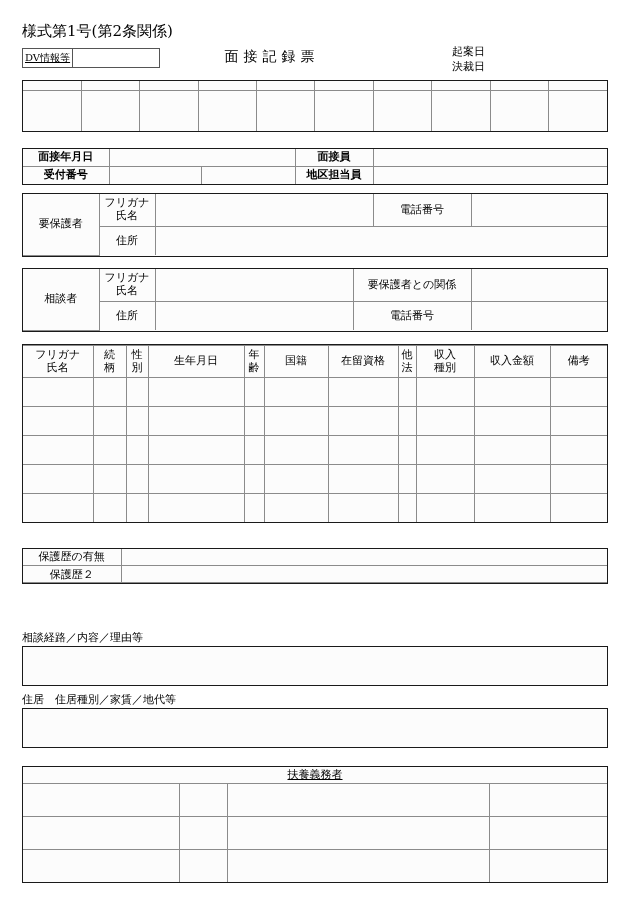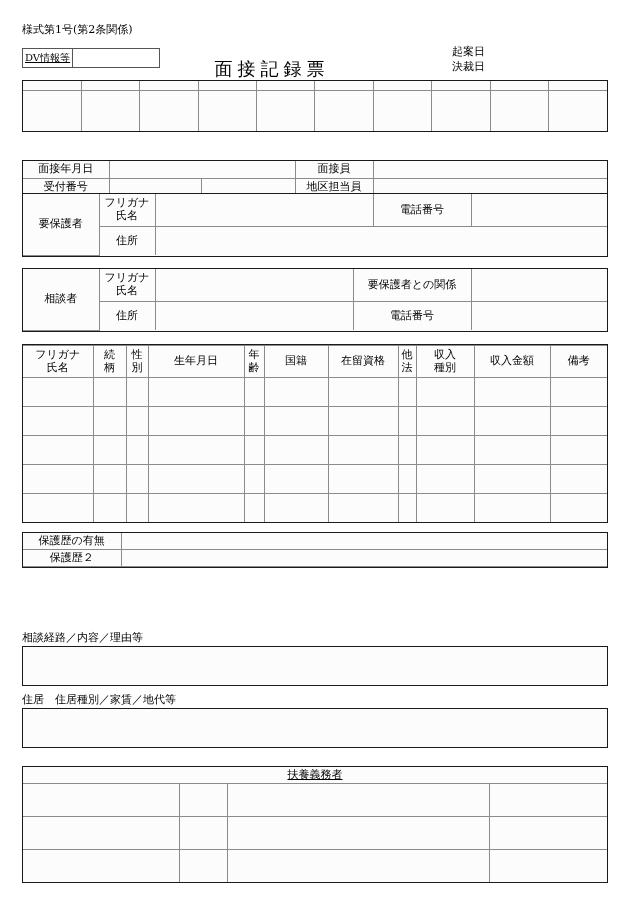--- a/index.html
+++ b/index.html
@@ -21,21 +21,21 @@
     left: 0; top: 0;
     width: 630px;
     height: 903px;
   }
 
   
   .form-no {
     position: absolute;
     left: 22px;
     top: 22px;
-    font-size: 11px;
+    font-size: 15px;
     white-space: nowrap;
   }
   .dv-box {
     position: absolute;
     left: 22px;
     top: 48px;
     height: 18px;
     border: 1px solid #555;
     display: flex;
     align-items: stretch;
@@ -49,24 +49,24 @@
     border-right: 1px solid #555;
     white-space: nowrap;
     text-decoration: underline;
   }
   .dv-field {
     width: 86px;
   }
   .doc-title {
     position: absolute;
     left: 0;
-    top: 57px;
+    top: 48px;
     width: 539px;
     text-align: center;
-    font-size: 18px;
+    font-size: 14px;
     letter-spacing: 5px;
     text-indent: 5px;
     white-space: nowrap;
   }
   .approval-dates {
     position: absolute;
     left: 452px;
     top: 44px;
     font-size: 11px;
     line-height: 15px;
@@ -166,21 +166,21 @@
           <td style="height:40px;"></td>
           <td style="height:40px;"></td>
           <td style="height:40px;"></td>
           <td style="height:40px;"></td>
           <td class="edger" style="height:40px;"></td>
         </tr>
       </tbody>
     </table>
   </div>
 
-  <div class="frame" style="top:160px;">
+  <div class="frame" style="top:148px;font-weight:bold;">
     <table class="grid">
       <colgroup>
         <col style="width:86px">
         <col style="width:92px">
         <col style="width:94px">
         <col style="width:78px">
         <col>
       </colgroup>
       <tbody>
         <tr class="firstrow">
@@ -367,33 +367,33 @@
           <td></td>
           <td></td>
           <td></td>
           <td></td>
           <td class="edger"></td>
         </tr>
       </tbody>
     </table>
   </div>
 
-  <div class="frame" style="top:532px;">
+  <div class="frame" style="top:548px;">
     <table class="grid">
       <colgroup>
         <col style="width:98px">
         <col>
       </colgroup>
       <tbody>
         <tr class="firstrow">
           <td class="edgel lbl" style="height:16px;">保護歴の有無</td>
           <td class="edger"></td>
         </tr>
         <tr>
-          <td class="edgel lbl" style="height:16px;">保護歴２</td>
+          <td class="edgel lbl" style="height:16px;font-family:Liberation Serif, serif;">保護歴２</td>
           <td class="edger"></td>
         </tr>
       </tbody>
     </table>
   </div>
 
   <div class="caption" style="top:630px;">相談経路／内容／理由等</div>
   <div class="freebox" style="top:646px; height:40px;"></div>
 
   <div class="caption" style="top:692px;">住居　住居種別／家賃／地代等</div>

